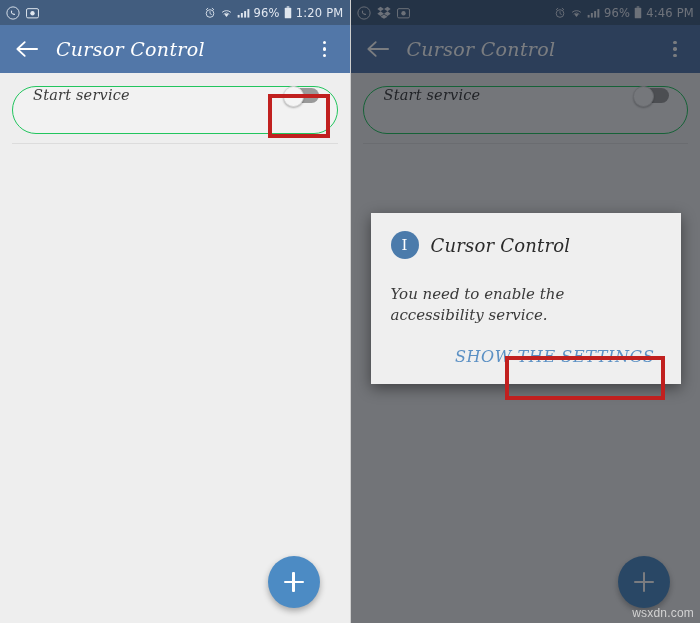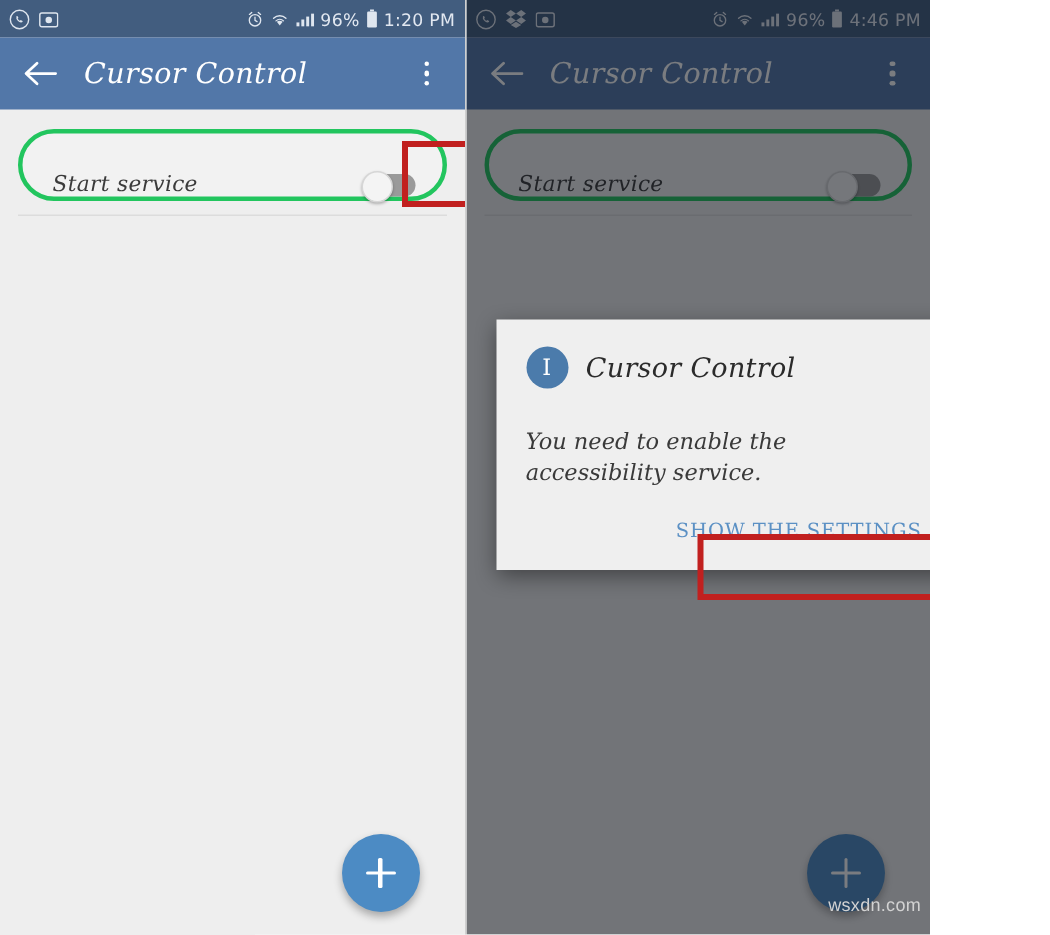--- a/index.html
+++ b/index.html
@@ -8,21 +8,21 @@
     background: #ffffff;
   }
   body {
     width: 700px;
     height: 623px;
     font-family: "DejaVu Sans", sans-serif;
     overflow: hidden;
   }
   .screens {
     display: flex;
-    width: 620px;
+    width: 700px;
     height: 623px;
   }
   .phone {
     position: relative;
     width: 350px;
     height: 623px;
     overflow: hidden;
     background: #eeeeee;
   }
   .phone.right { border-left: 1px solid #cfcfcf; }
@@ -84,25 +84,25 @@
 
   
   .content {
     position: relative;
     height: calc(623px - 25px - 48px);
     background: #eeeeee;
   }
   .pref-card {
     margin: 13px 12px 0 12px;
     height: 48px;
-    border: 3px solid #22c55e;
+    border: 1px solid #22c55e;
     border-radius: 26px;
     background: #f2f2f2;
     display: flex;
-    align-items: flex-end;
+    align-items: flex-start;
     padding: 0 18px 0 20px;
     box-sizing: border-box;
   }
   .pref-label {
     font-family: "DejaVu Serif", serif;
     font-style: italic;
     font-size: 14.5px;
     color: #3b3b3b;
     letter-spacing: .2px;
   }
@@ -208,32 +208,33 @@
     color: #3a3a3a;
     max-width: 205px;
   }
   .dlg-actions {
     margin-top: 14px;
     display: flex;
     justify-content: flex-end;
   }
   .dlg-button {
     font-family: "DejaVu Serif", serif;
-    font-size: 13px;
+    font-style: italic;
+    font-size: 16px;
     color: #5b90c4;
     letter-spacing: .6px;
     padding: 8px 6px 8px 10px;
     text-transform: uppercase;
     white-space: nowrap;
   }
 
   
   .watermark {
     position: absolute;
-    right: 6px; bottom: 13px;
+    right: 6px; bottom: 3px;
     font-family: "Liberation Sans", sans-serif;
     font-size: 12px;
     color: #d2d2d2;
     z-index: 70;
     letter-spacing: .2px;
   }
 </style>
 </head>
 <body>
 

